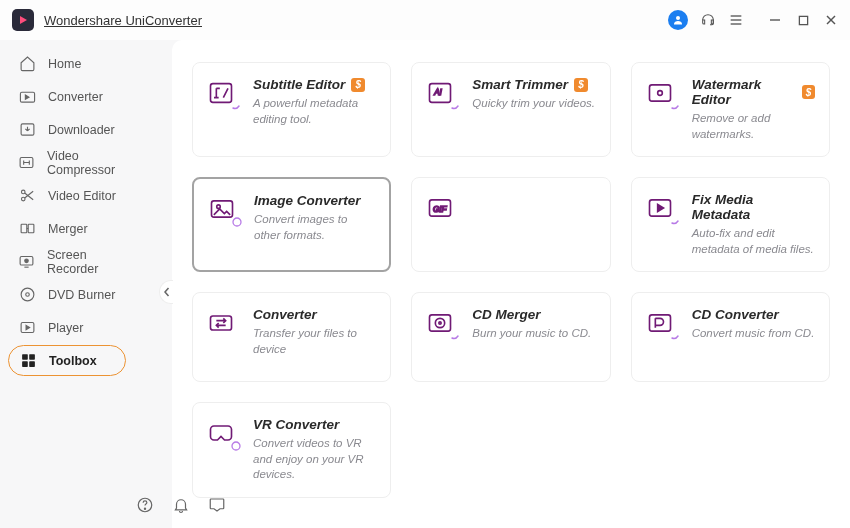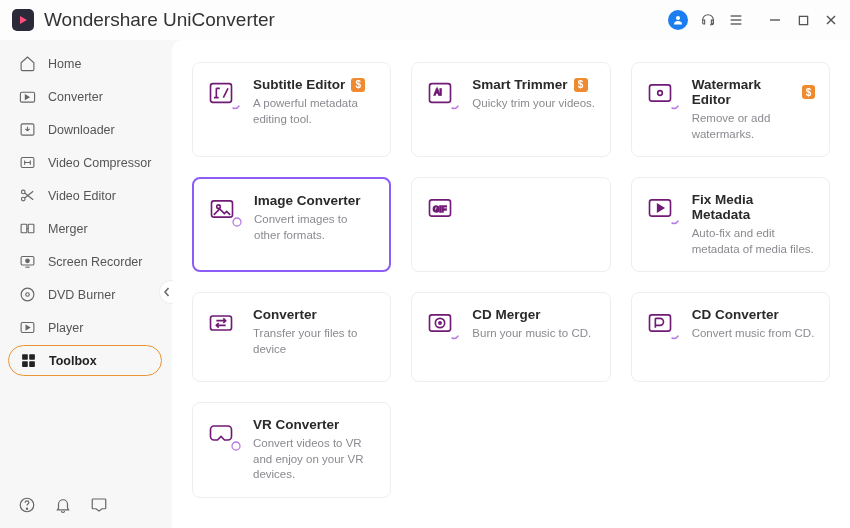--- a/index.html
+++ b/index.html
@@ -18,36 +18,36 @@
   background: #fdfdfd;
 }
 .logo {
   width: 22px; height: 22px;
   background: #2a2a3a;
   border-radius: 5px;
   display: flex; align-items: center; justify-content: center;
   margin-right: 10px;
 }
 .logo svg { width: 12px; height: 12px; }
-.app-title { font-size: 19px; color: #333; font-weight: 500; }
+.app-title { font-size: 13px; color: #333; font-weight: 500; text-decoration: underline; }
 .title-spacer { flex: 1; }
 .title-icons { display: flex; align-items: center; gap: 12px; }
 .account-icon {
   width: 20px; height: 20px; border-radius: 50%;
   background: #1b7ef0; display: flex; align-items: center; justify-content: center;
 }
 .tb-icon { width: 16px; height: 16px; display: flex; align-items: center; justify-content: center; color: #555; cursor: pointer; }
 .win-controls { display: flex; gap: 14px; margin-left: 12px; }
 .win-btn { width: 14px; height: 14px; display: flex; align-items: center; justify-content: center; color: #555; cursor: pointer; }
 
 .body-row { display: flex; height: calc(100% - 40px); }
 .sidebar {
   width: 172px;
   padding: 8px 10px 8px 8px;
-  display: flex; flex-direction: column;
+  display: flex; flex-direction: row;
   position: relative;
 }
 .nav { display: flex; flex-direction: column; gap: 2px; }
 .nav-item {
   display: flex; align-items: center; gap: 12px;
   height: 31px; padding: 0 10px;
   border-radius: 16px;
   font-size: 12.5px; color: #555;
   cursor: pointer;
 }
@@ -78,31 +78,32 @@
   flex: 1;
   background: #fff;
   border-radius: 10px 0 0 0;
   padding: 22px 20px;
   overflow: auto;
 }
 .grid {
   display: grid;
   grid-template-columns: repeat(3, 1fr);
   gap: 20px;
+  font-style: italic;
 }
 .card {
   border: 1px solid #eee;
   border-radius: 8px;
   padding: 14px 14px 14px 14px;
   display: flex; gap: 14px;
   cursor: pointer;
   background: #fff;
   min-height: 90px;
 }
-.card.active { border: 2px solid #8b5cf6; }
+.card.active { border: 2px solid #a3a3a3; }
 .card-icon {
   width: 32px; height: 32px; flex-shrink: 0;
   display: flex; align-items: center; justify-content: flex-start;
   position: relative;
   color: #701a75;
 }
 .swoosh {
   position: absolute; right: -2px; bottom: -2px;
   width: 10px; height: 10px;
 }

